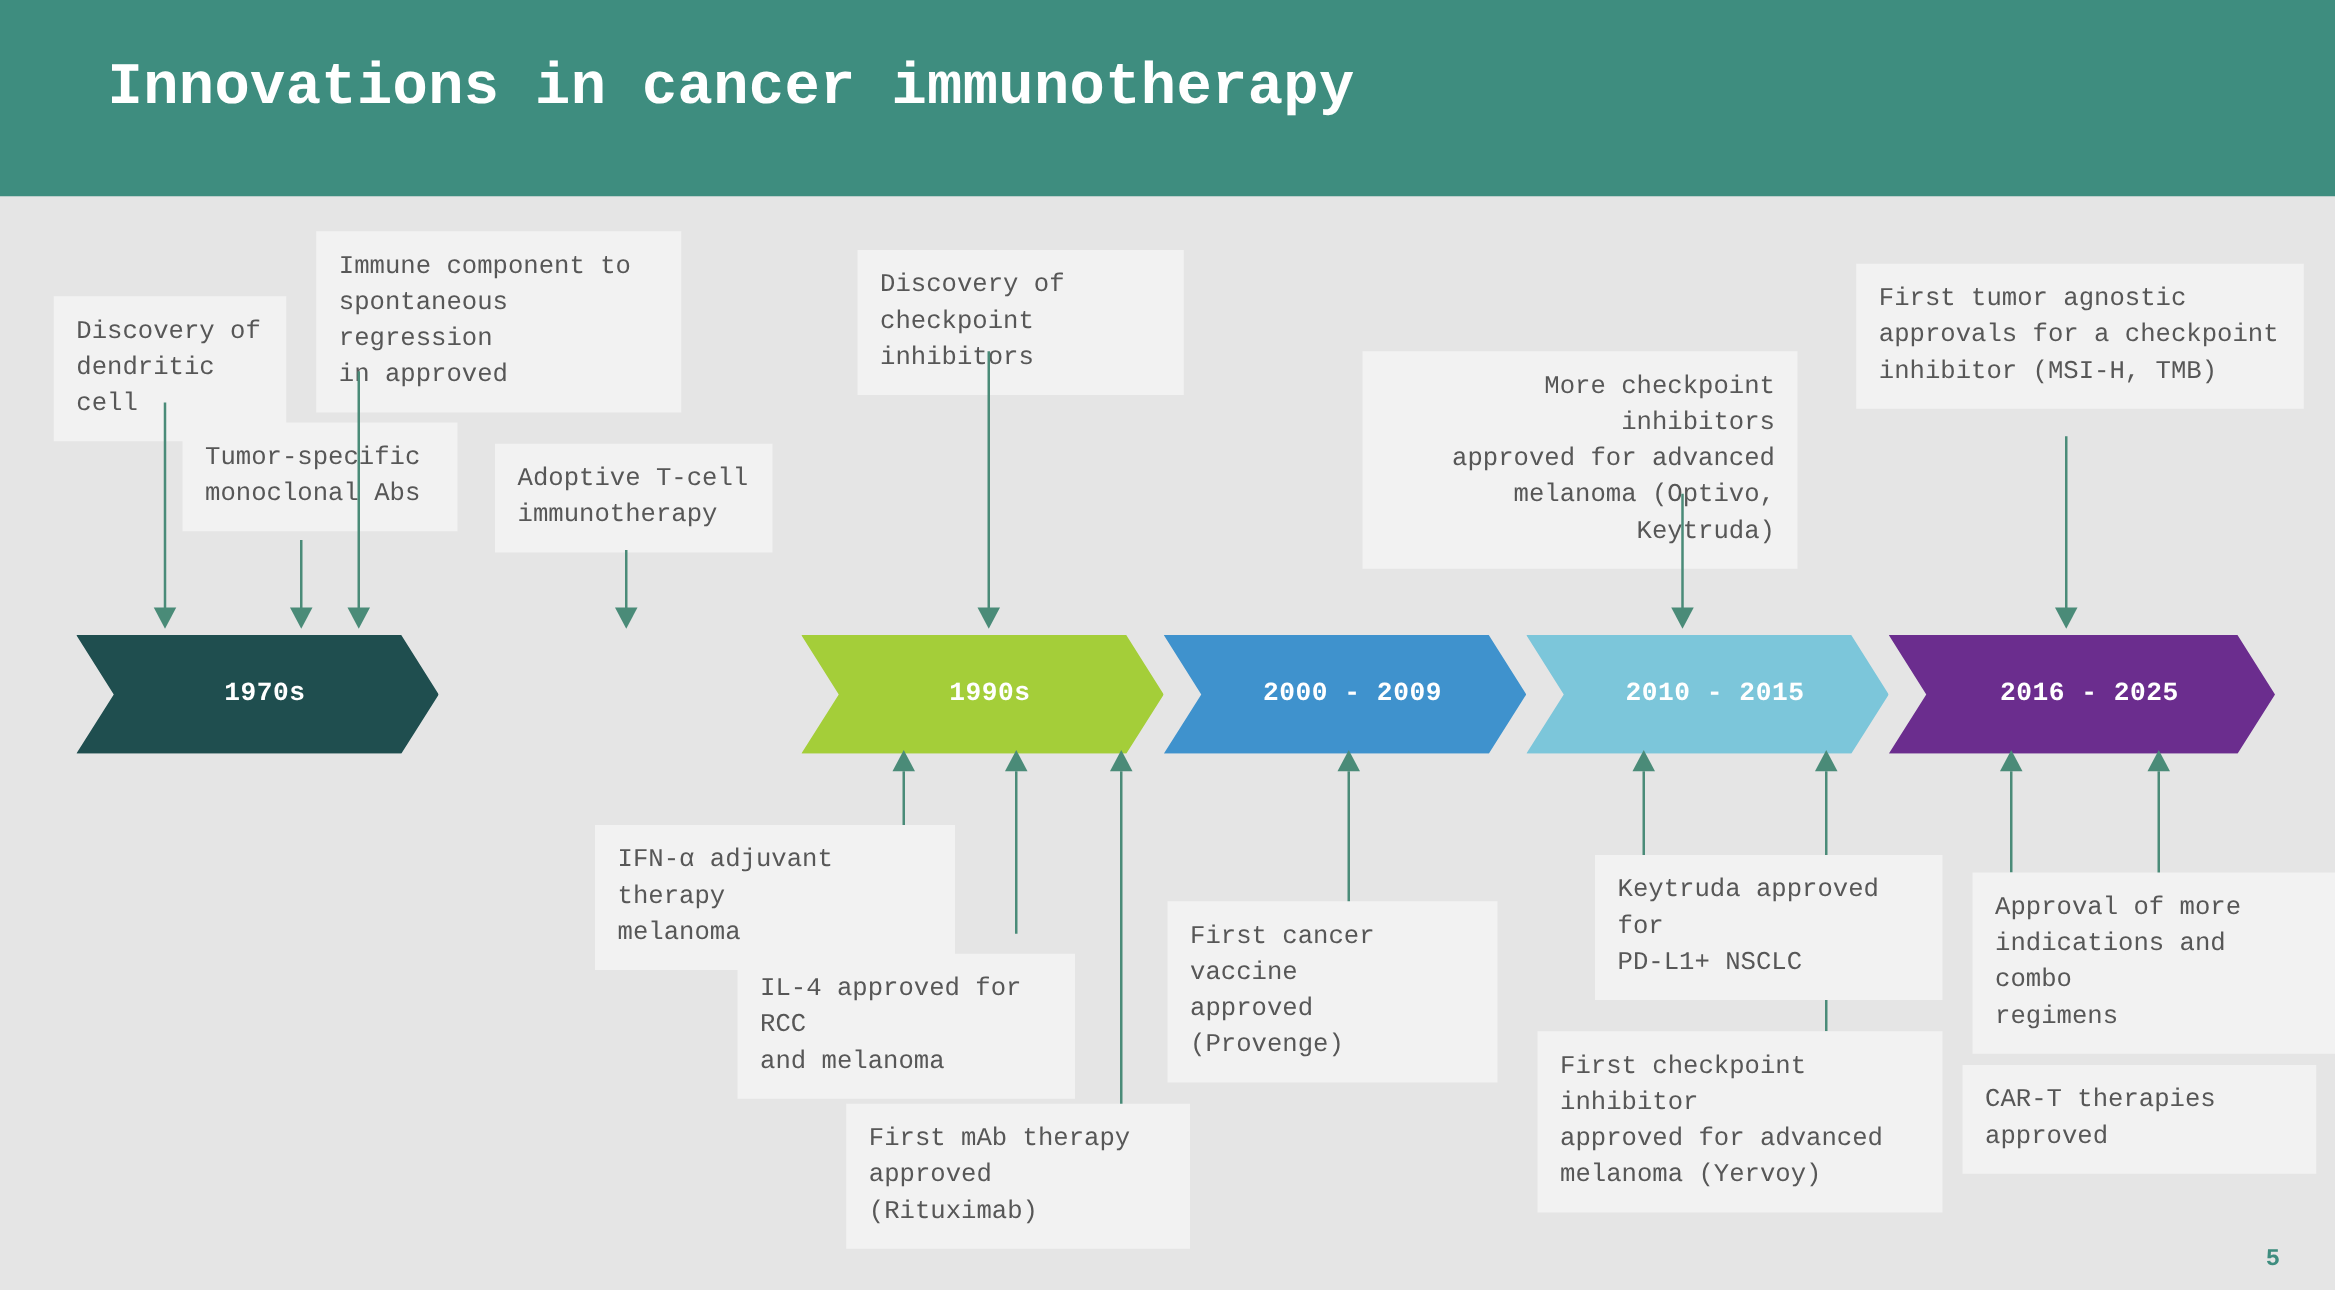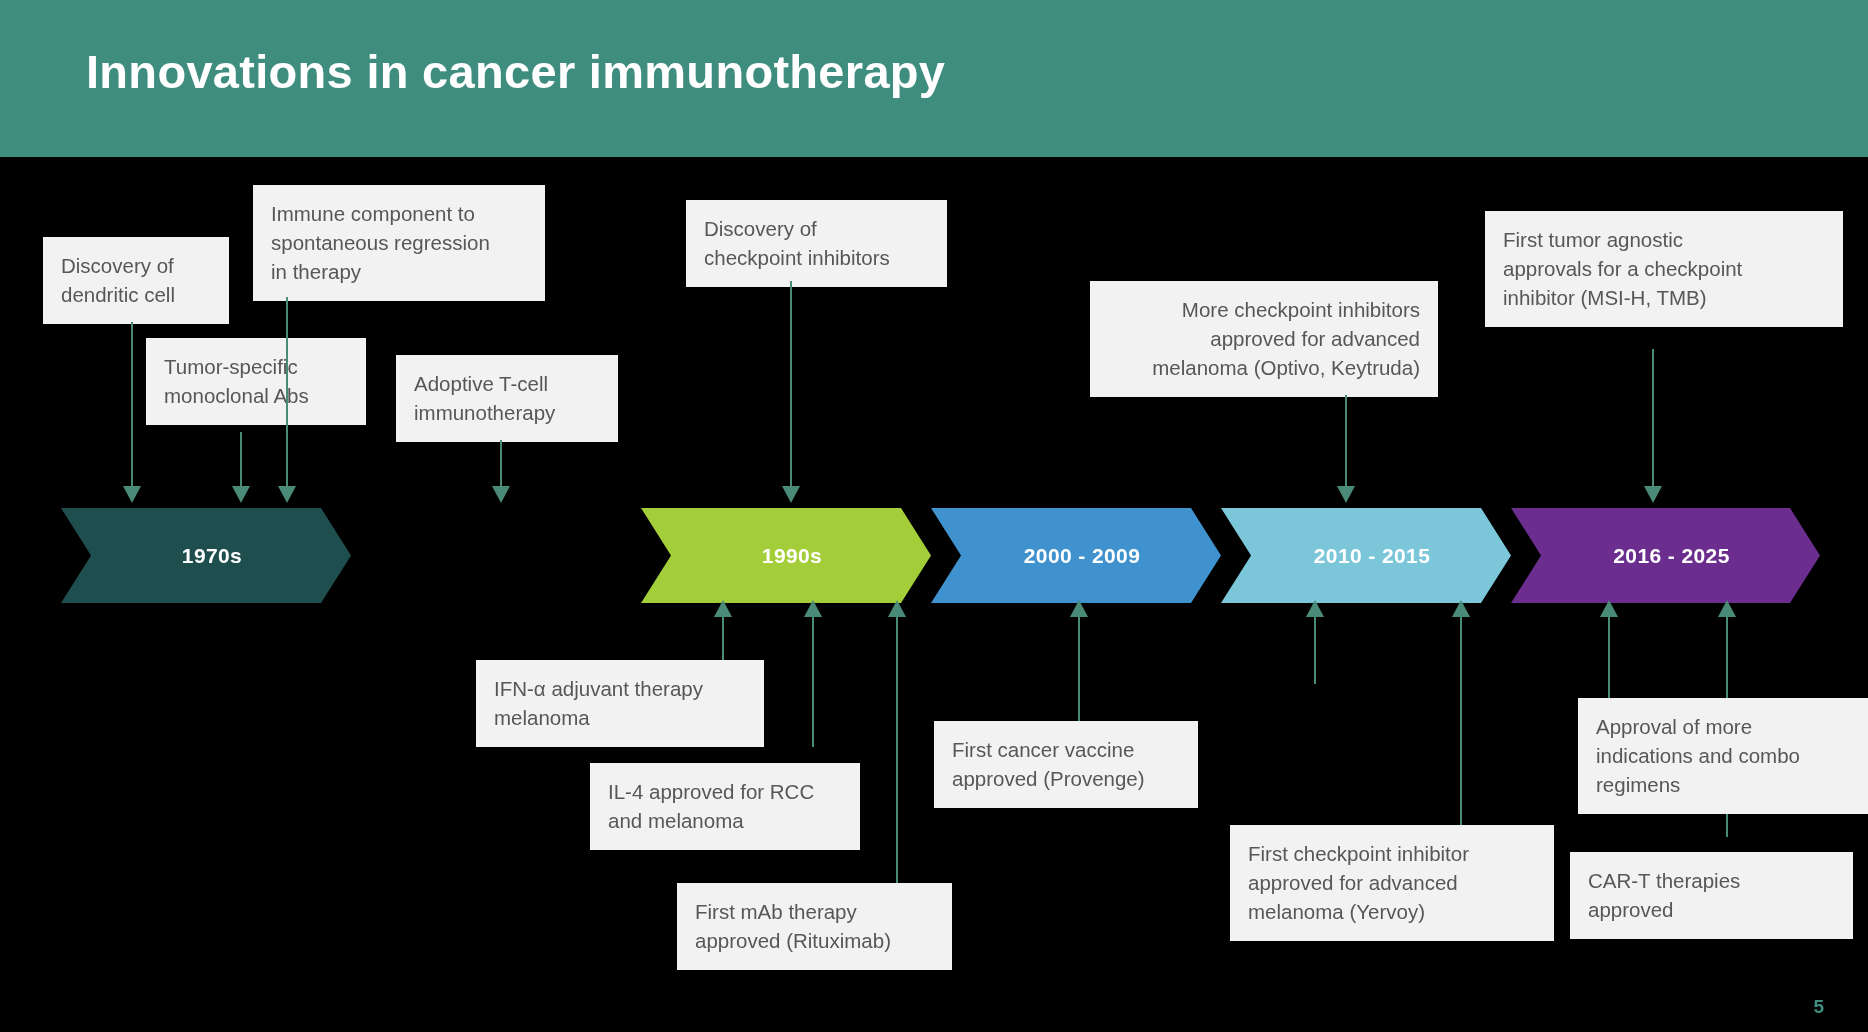--- a/index.html
+++ b/index.html
@@ -3,21 +3,21 @@
 <meta charset="utf-8">
 <style>
   html,body{margin:0;padding:0;}
   body{
     width:1868px;height:1032px;
     background:#ffffff;
     font-family:"Liberation Sans", sans-serif;
     overflow:hidden;
     position:relative;
   }
-  #slide{position:absolute;inset:0;background:#000000;}
+  #slide{position:absolute;inset:0;background:#e5e5e5;font-family:Liberation Mono, monospace;}
 
   
   .header{
     position:absolute;left:0;top:0;width:1868px;height:157px;
     background:#3e8d7f;
   }
   .header-title{
     position:absolute;left:86px;top:44px;
     font-size:47px;font-weight:bold;color:#ffffff;
     letter-spacing:.3px;white-space:nowrap;
@@ -75,21 +75,21 @@
 
   <div class="header">
     <div class="header-title">Innovations in cancer immunotherapy</div>
   </div>
 
   <div class="note" style="left:43px;top:237px;width:186px;">Discovery of
 dendritic cell</div>
 
   <div class="note" style="left:253px;top:185px;width:292px;">Immune component to
 spontaneous regression
-in therapy</div>
+in approved</div>
 
   <div class="note" style="left:146px;top:338px;width:220px;">Tumor-specific
 monoclonal Abs</div>
 
   <div class="note" style="left:396px;top:355px;width:222px;">Adoptive T-cell
 immunotherapy</div>
 
   <div class="note" style="left:686px;top:200px;width:261px;">Discovery of
 checkpoint inhibitors</div>
 
@@ -169,20 +169,22 @@
 
   <div class="note" style="left:590px;top:763px;width:270px;">IL-4 approved for RCC
 and melanoma</div>
 
   <div class="note" style="left:677px;top:883px;width:275px;">First mAb therapy
 approved (Rituximab)</div>
 
   <div class="note" style="left:934px;top:721px;width:264px;">First cancer vaccine
 approved (Provenge)</div>
 
+  <div class="note" style="left:1276px;top:684px;width:278px;">Keytruda approved for
+PD-L1+ NSCLC</div>
 
   <div class="note" style="left:1230px;top:825px;width:324px;">First checkpoint inhibitor
 approved for advanced
 melanoma (Yervoy)</div>
 
   <div class="note" style="left:1578px;top:698px;width:290px;">Approval of more
 indications and combo
 regimens</div>
 
   <div class="note" style="left:1570px;top:852px;width:283px;">CAR-T therapies

